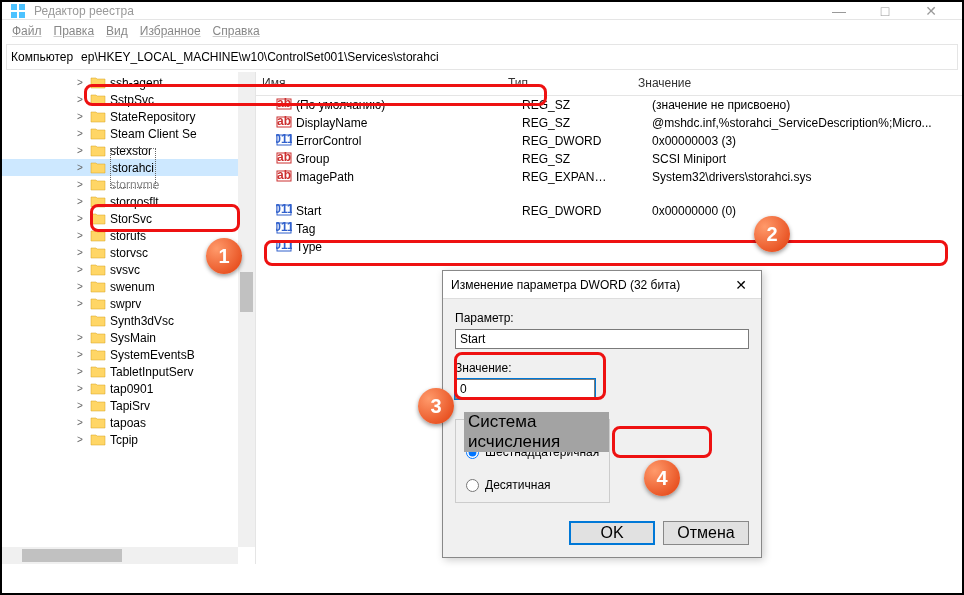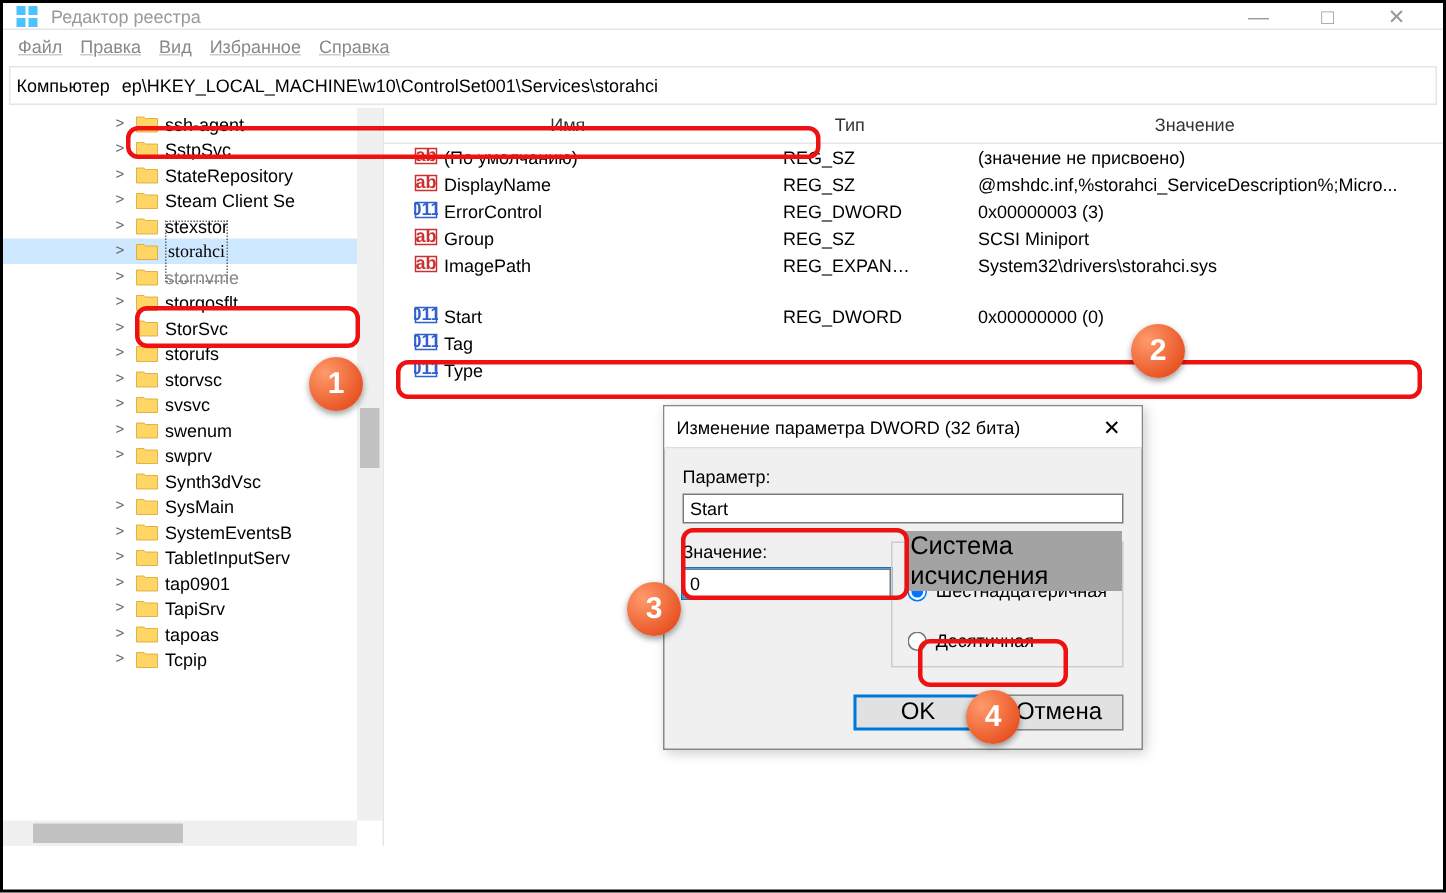--- a/index.html
+++ b/index.html
@@ -19,31 +19,31 @@
 .addressbar .path { flex: 1; padding: 2px 4px; }
 
 .main { display: flex; height: 492px; }
 
 .tree { width: 254px; border-right: 1px solid #e5e5e5; overflow: hidden; position: relative; }
 .tree-inner { padding: 2px 0; }
 .tree-item { display: flex; align-items: center; height: 17px; padding-left: 88px; white-space: nowrap; position: relative; }
 .tree-item .expand { position: absolute; left: 72px; width: 12px; text-align: center; color: #666; font-size: 10px; }
 .tree-item .folder { width: 16px; height: 14px; margin-right: 4px; flex-shrink: 0; }
 .tree-item.selected { background: #cde8ff; }
-.tree-item.selected .label { border: 1px dotted #666; padding: 12px 1px; font-family: Liberation Serif, serif; }
+.tree-item.selected .label { border: 1px dotted #666; padding: 12px 1px; }
 .tree-item.faded { color: #888; }
 
 .scrollbar-v { position: absolute; right: 0; top: 0; bottom: 17px; width: 17px; background: #f0f0f0; }
 .scrollbar-v .thumb { position: absolute; left: 2px; right: 2px; top: 200px; height: 40px; background: #c1c1c1; }
 .scrollbar-h { position: absolute; bottom: 0; left: 0; right: 17px; height: 17px; background: #f0f0f0; }
 .scrollbar-h .thumb { position: absolute; top: 2px; bottom: 2px; left: 20px; width: 100px; background: #c1c1c1; }
 
 .listview { flex: 1; position: relative; }
 .listview-header { display: flex; height: 24px; border-bottom: 1px solid #e5e5e5; }
-.listview-header .col { padding: 4px 6px; color: #333; border-right: 1px solid transparent; text-align: center; }
+.listview-header .col { padding: 4px 6px; color: #333; border-right: 1px solid transparent; }
 .col-name { width: 246px; }
 .col-type { width: 130px; }
 .col-value { flex: 1; }
 .listview-body .row { display: flex; height: 18px; align-items: center; }
 .listview-body .cell { padding: 0 20px; overflow: hidden; white-space: nowrap; text-overflow: ellipsis; }
 .listview-body .cell-name { width: 246px; display: flex; align-items: center; }
 .listview-body .cell-type { width: 130px; }
 .listview-body .cell-value { flex: 1; }
 .val-icon { width: 16px; height: 16px; margin-right: 4px; flex-shrink: 0; }
 
@@ -52,21 +52,21 @@
 .callout-num { position: absolute; width: 36px; height: 36px; border-radius: 50%; background: radial-gradient(circle at 30% 30%, #ff9a6b, #e13c0c); color: #fff; font-weight: bold; font-size: 20px; display: flex; align-items: center; justify-content: center; box-shadow: 0 2px 4px rgba(0,0,0,0.4); z-index: 60; font-family: Arial; }
 
 
 .dialog { position: absolute; left: 440px; top: 268px; width: 320px; background: #f0f0f0; border: 1px solid #888; box-shadow: 2px 2px 8px rgba(0,0,0,0.2); z-index: 40; }
 .dialog .dlg-title { height: 28px; background: #fff; display: flex; align-items: center; padding: 0 8px; border-bottom: 1px solid #ddd; }
 .dialog .dlg-title .t { flex: 1; }
 .dialog .dlg-title .close { font-size: 14px; padding: 0 6px; }
 .dialog .dlg-body { padding: 12px; }
 .dialog .field-label { margin-bottom: 4px; }
 .dialog .field-input { width: 100%; border: 1px solid #7a7a7a; background: #fff; padding: 2px 4px; height: 20px; font-size: 12px; }
-.dialog .row2 { display: flex; margin-top: 12px; align-items: flex-start; }
+.dialog .row2 { display: flex; gap: 20px; margin-top: 12px; align-items: flex-start; flex-direction: column; }
 .dialog .val-group { width: 140px; }
 .dialog .radix-group { flex: 1; border: 1px solid #ccc; padding: 6px 10px 10px; position: relative; }
 .dialog .radix-group legend { position: absolute; top: -8px; left: 8px; background: #a3a3a3; padding: 0 4px; font-size: 17px; }
 .dialog .radio-row { display: flex; align-items: center; margin-top: 19px; }
 .dialog .radio-row input { margin-right: 6px; }
 .dialog .dlg-buttons { display: flex; justify-content: flex-end; gap: 8px; margin-top: 18px; }
 .dialog .dlg-btn { width: 86px; height: 24px; border: 1px solid #888; background: #e1e1e1; font-size: 16px; }
 .dialog .dlg-btn.primary { border: 2px solid #0078d7; }
 </style>
 </head>

